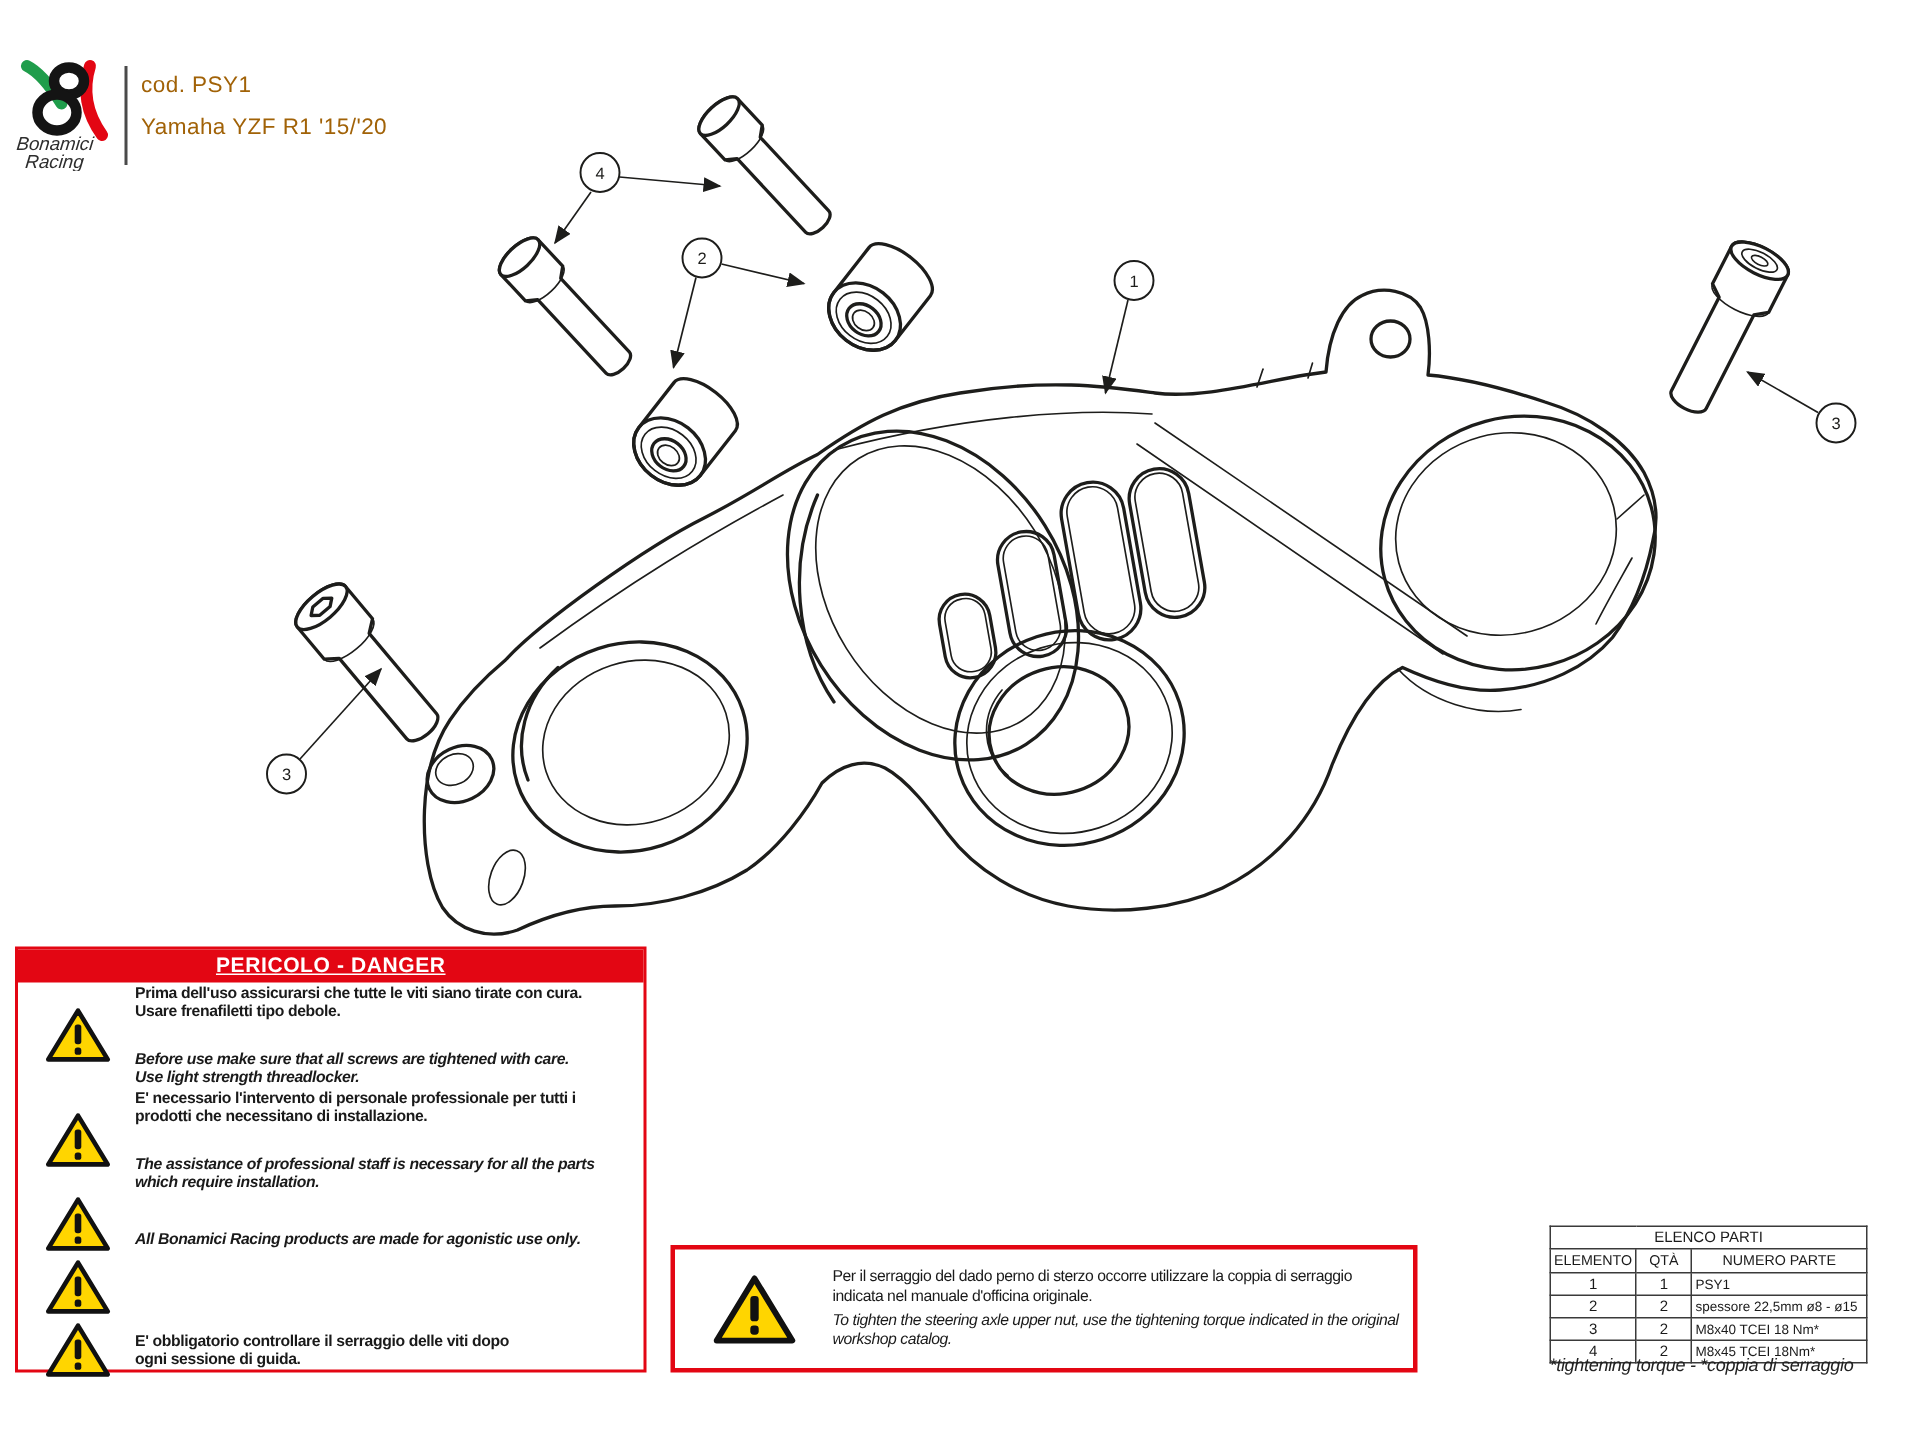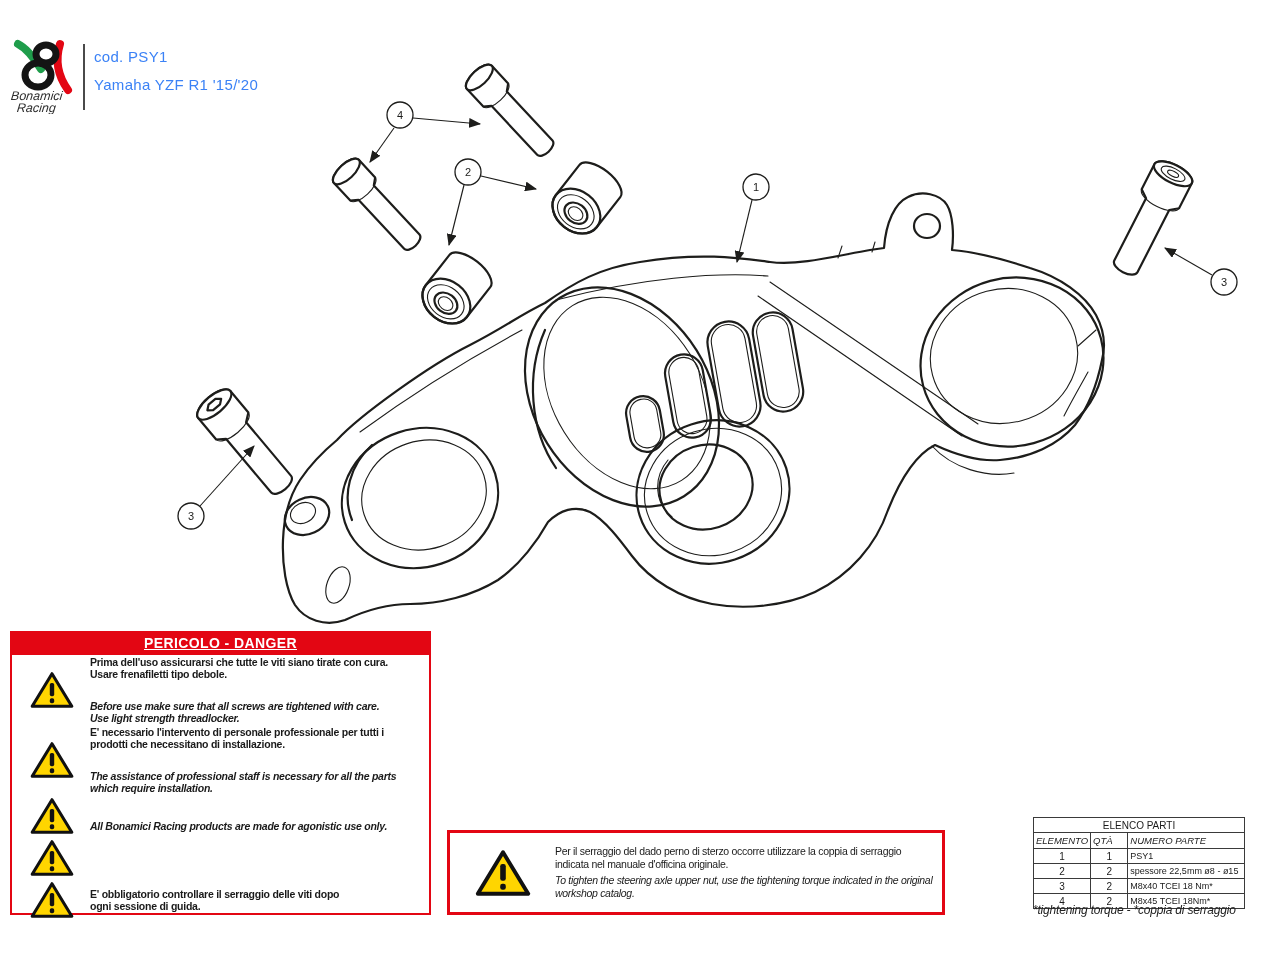--- a/index.html
+++ b/index.html
@@ -2,21 +2,21 @@
 <html><head>
 <meta charset="utf-8">
 <style>
   * { margin:0; padding:0; box-sizing:border-box; }
   html,body { width:1280px; height:960px; background:#fff; font-family:"Liberation Sans", sans-serif; }
   #page { position:relative; width:1280px; height:960px; background:#fff; overflow:hidden; }
 
   
   #brand { position:absolute; left:10px; top:36px; width:70px; height:78px; }
   #header-divider { position:absolute; left:83px; top:44px; width:2px; height:66px; background:#4a4a4a; }
-  .hdr-line { position:absolute; left:94px; color:#3b82f6; font-size:15px; letter-spacing:.3px; white-space:nowrap; }
+  .hdr-line { position:absolute; left:94px; color:#a16207; font-size:15px; letter-spacing:.3px; white-space:nowrap; }
   #hdr-code  { top:48px; }
   #hdr-model { top:76px; }
 
   
   #drawing { position:absolute; left:0; top:0; width:1280px; height:960px; }
   .ln   { fill:none; stroke:#1d1d1b; stroke-width:2.2; stroke-linejoin:round; stroke-linecap:round; }
   .lnf  { fill:#fff; stroke:#1d1d1b; stroke-width:2.2; stroke-linejoin:round; stroke-linecap:round; }
   .thin { fill:none; stroke:#1d1d1b; stroke-width:1.1; stroke-linejoin:round; stroke-linecap:round; }
   .callout-circle { fill:#fff; stroke:#1d1d1b; stroke-width:1.3; }
   .callout-num { font-size:11px; fill:#1d1d1b; text-anchor:middle; }
@@ -39,21 +39,21 @@
   #torque-tri { flex:0 0 105px; display:flex; justify-content:center; }
   #torque-text { flex:1; }
   .tq-it { font-size:10.5px; color:#1a1a1a; line-height:1.25; letter-spacing:-.3px; white-space:pre-line; }
   .tq-en { font-size:10.5px; font-style:italic; color:#1a1a1a; line-height:1.25; letter-spacing:-.3px; white-space:pre-line; margin-top:3px; }
 
   
   #parts-table { position:absolute; left:1033px; top:817px; width:212px; border-collapse:collapse;
                  font-size:10px; color:#1a1a1a; }
   #parts-table td, #parts-table th { border:1px solid #3a3a3a; padding:0 2px; height:15px; font-weight:normal; }
   #parts-table .t-title { text-align:center; font-size:10px; height:15px; }
-  #parts-table .t-head  { text-align:left; font-size:9.5px; height:16px;font-style:italic; }
+  #parts-table .t-head  { text-align:center; font-size:9.5px; height:16px; }
   #parts-table .c-el, #parts-table .c-qty { text-align:center; width:52px; }
   #parts-table .c-qty { width:42px; }
   #parts-table .c-part { text-align:left; font-size:9px; width:118px; white-space:nowrap; }
   #table-footnote { position:absolute; left:1033px; top:903px; font-size:12px; font-style:italic; color:#222; letter-spacing:-.2px; }
 </style>
 </head>
 <body>
 
 <div id="page">
 

